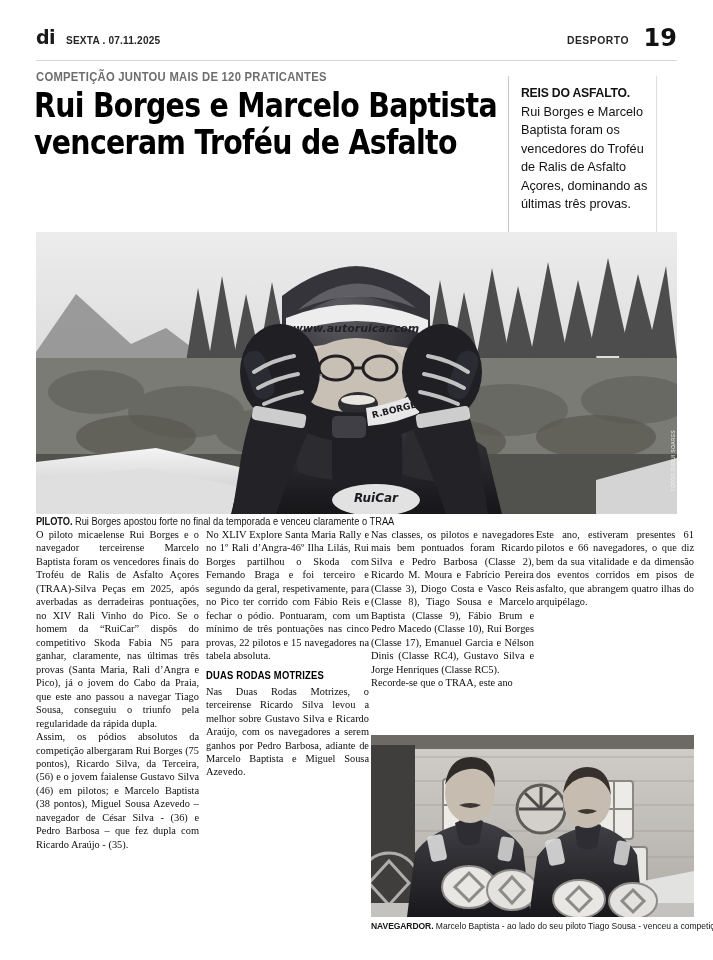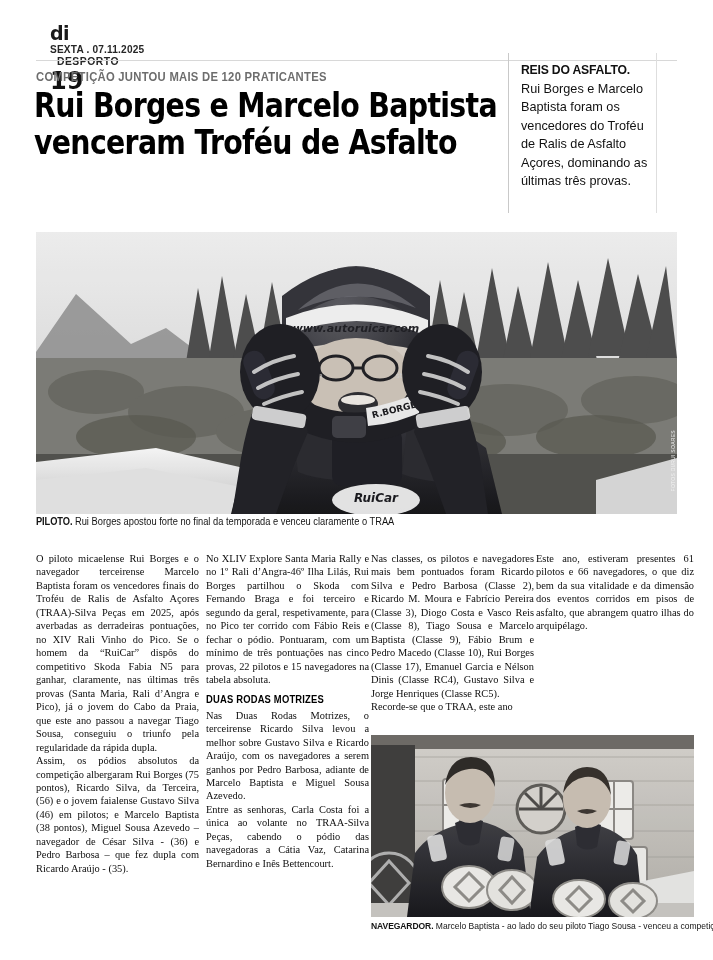--- a/index.html
+++ b/index.html
@@ -24,21 +24,20 @@
   }
 
   
   .masthead {
     position: absolute;
     left: 36px; top: 24px;
     width: 641px;
     height: 34px;
     display: flex;
     align-items: baseline;
-    flex-direction: column;
   }
   .logo-di {
     font-family: "DejaVu Sans", sans-serif;
     font-weight: 700;
     font-size: 19px;
     letter-spacing: -0.5px;
     color: #1a1a1a;
     line-height: 1;
   }
   .masthead-date {
@@ -106,21 +105,21 @@
     letter-spacing: -0.8px;
     color: #000;
     transform: scaleX(0.86);
     transform-origin: left top;
   }
   .headline .hl-line { display: block; white-space: nowrap; }
 
   
   .sidebar {
     position: absolute;
-    left: 508px; top: 53px;
+    left: 508px; top: 76px;
     width: 170px;
     height: 160px;
   }
   .sidebar-rule-left {
     position: absolute;
     left: 0; top: 0;
     width: 1px; height: 160px;
     background: #c9c9c9;
   }
   .sidebar-rule-right {
@@ -179,21 +178,21 @@
     white-space: nowrap;
   }
   .caption-lead {
     font-weight: 700;
     letter-spacing: -0.1px;
   }
 
   
   .col {
     position: absolute;
-    top: 552px;
+    top: 528px;
     width: 163px;
     font-family: "Liberation Serif", serif;
     font-size: 10.4px;
     line-height: 1.295;
     text-align: justify;
     color: #0d0d0d;
     -webkit-hyphens: auto;
     hyphens: auto;
   }
   .col p { margin: 0; text-indent: 0; }
@@ -402,21 +401,20 @@
 
   <div class="col col-1">
     <p>O piloto micaelense Rui Borges e o navegador terceirense Marcelo Baptista foram os vencedores finais do Troféu de Ralis de Asfalto Açores (TRAA)-Silva Peças em 2025, após averbadas as derradeiras pontuações, no XIV Rali Vinho do Pico. Se o homem da “RuiCar” dispôs do competitivo Skoda Fabia N5 para ganhar, claramente, nas últimas três provas (Santa Maria, Rali d’Angra e Pico), já o jovem do Cabo da Praia, que este ano passou a navegar Tiago Sousa, conseguiu o triunfo pela regularidade da rápida dupla.</p>
     <p>Assim, os pódios absolutos da competição albergaram Rui Borges (75 pontos), Ricardo Silva, da Terceira, (56) e o jovem faialense Gustavo Silva (46) em pilotos; e Marcelo Baptista (38 pontos), Miguel Sousa Azevedo – navegador de César Silva - (36) e Pedro Barbosa – que fez dupla com Ricardo Araújo - (35).</p>
   </div>
 
   <div class="col col-2">
     <p>No XLIV Explore Santa Maria Rally e no 1º Rali d’Angra-46º Ilha Lilás, Rui Borges partilhou o Skoda com Fernando Braga e foi terceiro e segundo da geral, respetivamente, para no Pico ter corrido com Fábio Reis e fechar o pódio. Pontuaram, com um mínimo de três pontuações nas cinco provas, 22 pilotos e 15 navegadores na tabela absoluta.</p>
     <div class="subhead">DUAS RODAS MOTRIZES</div>
     <p>Nas Duas Rodas Motrizes, o terceirense Ricardo Silva levou a melhor sobre Gustavo Silva e Ricardo Araújo, com os navegadores a serem ganhos por Pedro Barbosa, adiante de Marcelo Baptista e Miguel Sousa Azevedo.</p>
-    <p>Entre as senhoras, Carla Costa foi a única ao volante no TRAA-Silva Peças, cabendo o pódio das navegadoras a Cátia Vaz, Catarina Bernardino e Inês Bettencourt.</p>
   </div>
 
   <div class="col col-3">
     <p>Nas classes, os pilotos e navegadores mais bem pontuados foram Ricardo Silva e Pedro Barbosa (Classe 2), Ricardo M. Moura e Fabrício Pereira (Classe 3), Diogo Costa e Vasco Reis (Classe 8), Tiago Sousa e Marcelo Baptista (Classe 9), Fábio Brum e Pedro Macedo (Classe 10), Rui Borges (Classe 17), Emanuel Garcia e Nélson Dinis (Classe RC4), Gustavo Silva e Jorge Henriques (Classe RC5).</p>
     <p>Recorde-se que o TRAA, este ano</p>
   </div>
 
   <div class="col col-4">
     <p>Este ano, estiveram presentes 61 pilotos e 66 navegadores, o que diz bem da sua vitalidade e da dimensão dos eventos corridos em pisos de asfalto, que abrangem quatro ilhas do arquipélago.</p>
   </div>

